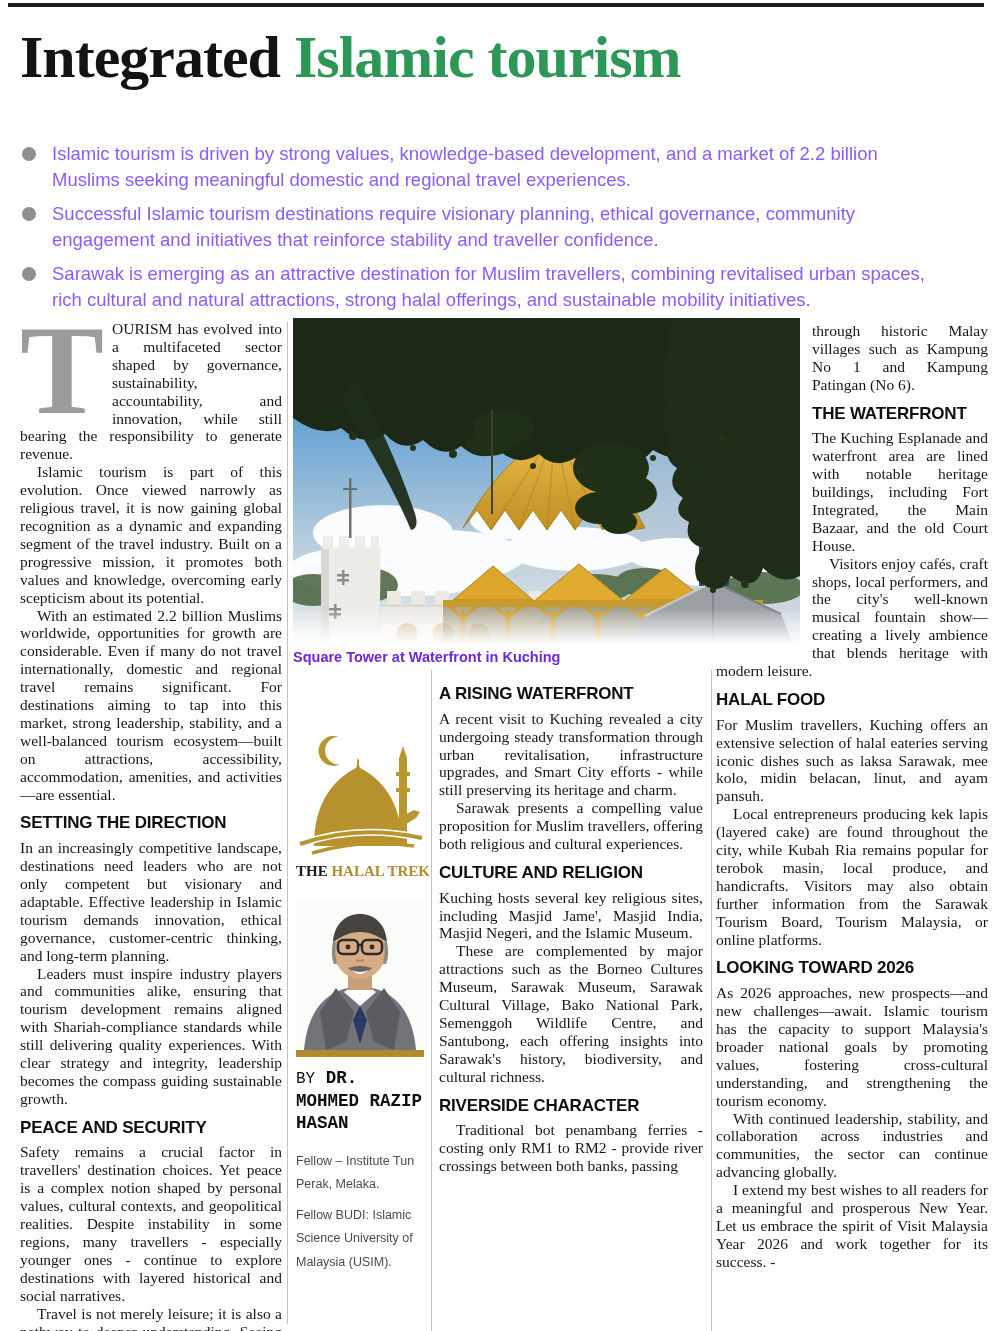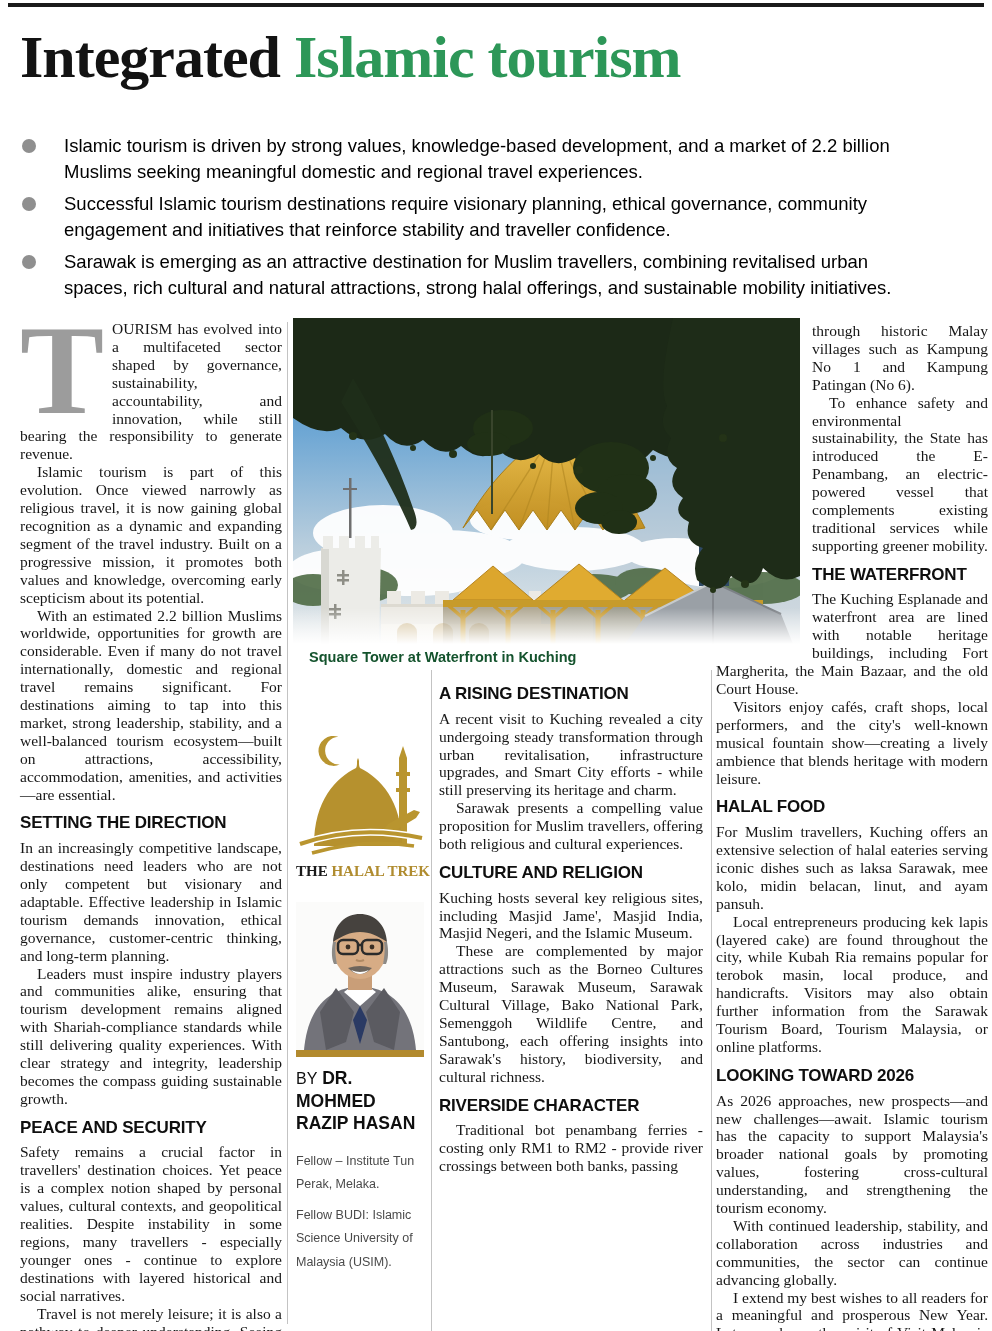--- a/index.html
+++ b/index.html
@@ -4,49 +4,49 @@
 <style>
   html,body{margin:0;padding:0;background:#ffffff;}
   .page{position:relative;width:992px;height:1331px;background:#fff;overflow:hidden;
         font-family:"Liberation Serif",serif;color:#151515;padding-left:7px;}
   .toprule{position:absolute;left:8px;top:3px;width:976px;height:4px;background:#1a1a1a;}
   .masthead{position:absolute;left:20px;top:26px;width:952px;}
   .title{font:700 60px/1.05 "Liberation Serif",serif;letter-spacing:-1px;margin:0;}
   .t-black{color:#131313;}
   .t-green{color:#2d9758;}
   .bullets{position:absolute;left:22px;top:133px;width:910px;margin:0;padding:0;list-style:none;}
-  .bullets li{display:flex;gap:28px;margin:0 0 6px 0;
-      font:400 18.5px/26px "Liberation Sans",sans-serif;color:#000000;}
+  .bullets li{display:flex;gap:16px;margin:8px 0 6px 0;
+      font:400 18.5px/26px "Liberation Sans",sans-serif;color:#8b5cf6;}
   .dot{flex:none;width:14px;height:14px;border-radius:50%;background:#8f8f8f;margin-top:6px;}
   .body{position:absolute;left:0;top:318px;width:992px;height:1013px;overflow:hidden;}
   .vrule{position:absolute;width:1px;background:#c3c3c3;}
   .vr1{left:287px;top:4px;height:1002px;}
   .vr2{left:431px;top:352px;height:956px;}
   .vr3{left:711px;top:352px;height:956px;}
   .col{position:absolute;}
   .col p{margin:0;font:400 15.5px/17.9px "Liberation Serif",serif;text-align:justify;color:#161616;}
   .col p.ind{text-indent:17px;}
   .col h3{margin:11px 0 6px 0;font:700 17px/1.1 "Liberation Sans",sans-serif;
       letter-spacing:-0.2px;color:#0f0f0f;}
   .col1{left:20px;top:2px;width:262px;}
   .col3{left:439px;top:356px;width:264px;}
   .col4{left:716px;top:4px;width:272px;}
   .photospacer{float:left;width:96px;height:330px;}
   .dropcap{float:left;font:700 126px/94px "Liberation Serif",serif;color:#9c9c9c;
       margin:4px 8px 0 0;}
   .photo{position:absolute;left:293px;top:0;width:507px;height:326px;overflow:hidden;}
   .caption{position:absolute;left:293px;top:331px;width:507px;
-      font:700 14.5px/1.2 "Liberation Sans",sans-serif;color:#14532d;margin-left:16px;}
+      font:700 14.5px/1.2 "Liberation Sans",sans-serif;color:#6d28d9;}
   .midcol{position:absolute;left:296px;top:410px;width:130px;}
   .logotext{text-align:right;font:700 15px/1.2 "Liberation Serif",serif;margin-top:2px;white-space:nowrap;}
   .lt-the{color:#1a1a1a;}
   .lt-rest{color:#b08c2f;}
   .authorphoto{margin-top:22px;width:128px;height:148px;background:#fbfbfa;}
   .goldbar{width:128px;height:7px;background:#b28a2e;}
-  .byline{margin-top:10px;font-family:Liberation Sans, sans-serif;color:#0f0f0f;
+  .byline{margin-top:10px;font-family:Liberation Mono, monospace;color:#0f0f0f;
       font-size:17.5px;line-height:22px;}
   .byline .by{font-weight:400;font-size:16px;}
   .byline .name{font-weight:700;}
   .bio{margin-top:16px;}
   .bio p{font:400 12.5px/1.85 "Liberation Sans",sans-serif;color:#4a4a4a;margin:0 0 8px 0;}
 </style>
 </head>
 <body>
 
 <div class="page">
@@ -295,36 +295,35 @@
       </div>
       <div class="goldbar"></div>
       <div class="byline"><span class="by">BY</span> <span class="name">DR. MOHMED RAZIP HASAN</span></div>
       <div class="bio">
         <p>Fellow – Institute Tun Perak, Melaka.</p>
         <p>Fellow BUDI: Islamic Science University of Malaysia (USIM).</p>
       </div>
     </div>
 
     <div class="col col3">
-      <h3>A RISING DESTINATION</h3>
+      <h3>A RISING WATERFRONT</h3>
       <p>A recent visit to Kuching revealed a city undergoing steady transformation through urban revitalisation, infrastructure upgrades, and Smart City efforts - while still preserving its heritage and charm.</p>
       <p class="ind">Sarawak presents a compelling value proposition for Muslim travellers, offering both religious and cultural experiences.</p>
       <h3>CULTURE AND RELIGION</h3>
       <p>Kuching hosts several key religious sites, including Masjid Jame', Masjid India, Masjid Negeri, and the Islamic Museum.</p>
       <p class="ind">These are complemented by major attractions such as the Borneo Cultures Museum, Sarawak Museum, Sarawak Cultural Village, Bako National Park, Semenggoh Wildlife Centre, and Santubong, each offering insights into Sarawak's history, biodiversity, and cultural richness.</p>
       <h3>RIVERSIDE CHARACTER</h3>
       <p class="ind">Traditional bot penambang ferries - costing only RM1 to RM2 - provide river crossings between both banks, passing</p>
     </div>
 
     <div class="col col4">
       <div class="photospacer"></div>
       <p>through historic Malay villages such as Kampung No 1 and Kampung Patingan (No 6).</p>
-      <p class="ind">To enhance safety and environmental sustainability, the State has introduced the E-Penambang, an electric-powered vessel that complements existing traditional services while supporting greener mobility.</p>
       <h3>THE WATERFRONT</h3>
-      <p>The Kuching Esplanade and waterfront area are lined with notable heritage buildings, including Fort Margherita, the Main Bazaar, and the old Court House.</p>
+      <p>The Kuching Esplanade and waterfront area are lined with notable heritage buildings, including Fort Integrated, the Main Bazaar, and the old Court House.</p>
       <p class="ind">Visitors enjoy cafés, craft shops, local performers, and the city's well-known musical fountain show—creating a lively ambience that blends heritage with modern leisure.</p>
       <h3>HALAL FOOD</h3>
       <p>For Muslim travellers, Kuching offers an extensive selection of halal eateries serving iconic dishes such as laksa Sarawak, mee kolo, midin belacan, linut, and ayam pansuh.</p>
       <p class="ind">Local entrepreneurs producing kek lapis (layered cake) are found throughout the city, while Kubah Ria remains popular for terobok masin, local produce, and handicrafts. Visitors may also obtain further information from the Sarawak Tourism Board, Tourism Malaysia, or online platforms.</p>
       <h3>LOOKING TOWARD 2026</h3>
       <p>As 2026 approaches, new prospects—and new challenges—await. Islamic tourism has the capacity to support Malaysia's broader national goals by promoting values, fostering cross-cultural understanding, and strengthening the tourism economy.</p>
       <p class="ind">With continued leadership, stability, and collaboration across industries and communities, the sector can continue advancing globally.</p>
       <p class="ind"><span>I extend my best wishes to all readers for a meaningful and prosperous New Year. Let us embrace the spirit of Visit Malaysia Year 2026 and work together for its success. -</span> </p>
     </div>
   </div>

